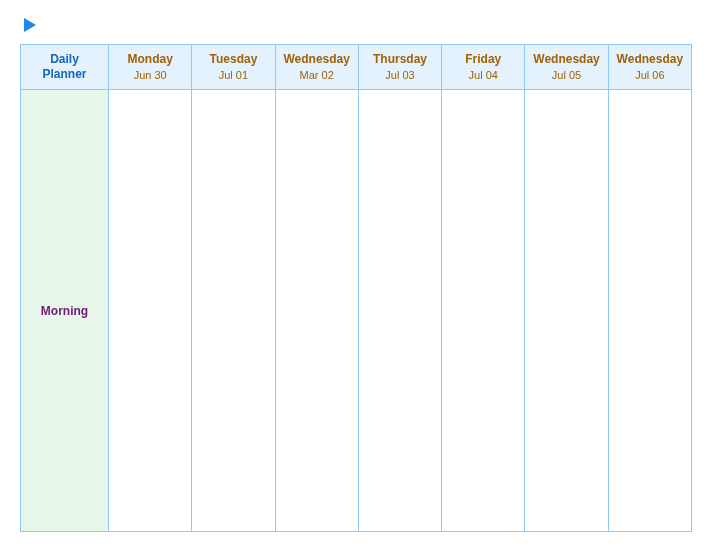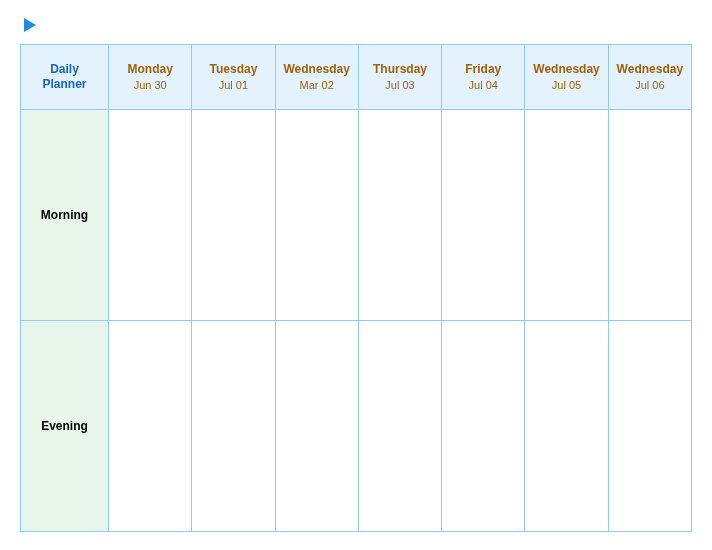--- a/index.html
+++ b/index.html
@@ -76,21 +76,21 @@
 
     .planner-table th, .planner-table td {
       border: 1px solid #90caf9;
       text-align: center;
       vertical-align: middle;
     }
 
     
     .planner-table thead tr th {
       background-color: #e3f2fd;
-      padding: 16px 4px;
+      padding: 6px 4px;
       margin-left: 8px;
     }
 
     .col-label-header {
       width: 88px;
       font-size: 12px;
       font-weight: bold;
       color: #1565c0;
       line-height: 1.3;
     }
@@ -112,21 +112,21 @@
       display: block;
       font-size: 11px;
       font-weight: normal;
     }
 
     
     .planner-table tbody tr td.row-label {
       background-color: #e8f5e9;
       font-size: 12px;
       font-weight: bold;
-      color: #000000;
+      color: #701a75;
       width: 88px;
       height: 110px;
     }
 
     
     .planner-table tbody tr td.day-cell {
       background-color: #fff;
       height: 110px;
       min-width: 76px;
     }
@@ -187,24 +187,14 @@
   <tr>
         <td class="row-label">Morning</td>
         <td class="day-cell"></td>
         <td class="day-cell"></td>
         <td class="day-cell"></td>
         <td class="day-cell"></td>
         <td class="day-cell"></td>
         <td class="day-cell"></td>
         <td class="day-cell"></td>
       </tr>
-      <tr>
-        <td class="row-label">Evening</td>
-        <td class="day-cell"></td>
-        <td class="day-cell"></td>
-        <td class="day-cell"></td>
-        <td class="day-cell"></td>
-        <td class="day-cell"></td>
-        <td class="day-cell"></td>
-        <td class="day-cell"></td>
-      </tr>
     </tbody>
 </table>
 
 </body></html>

